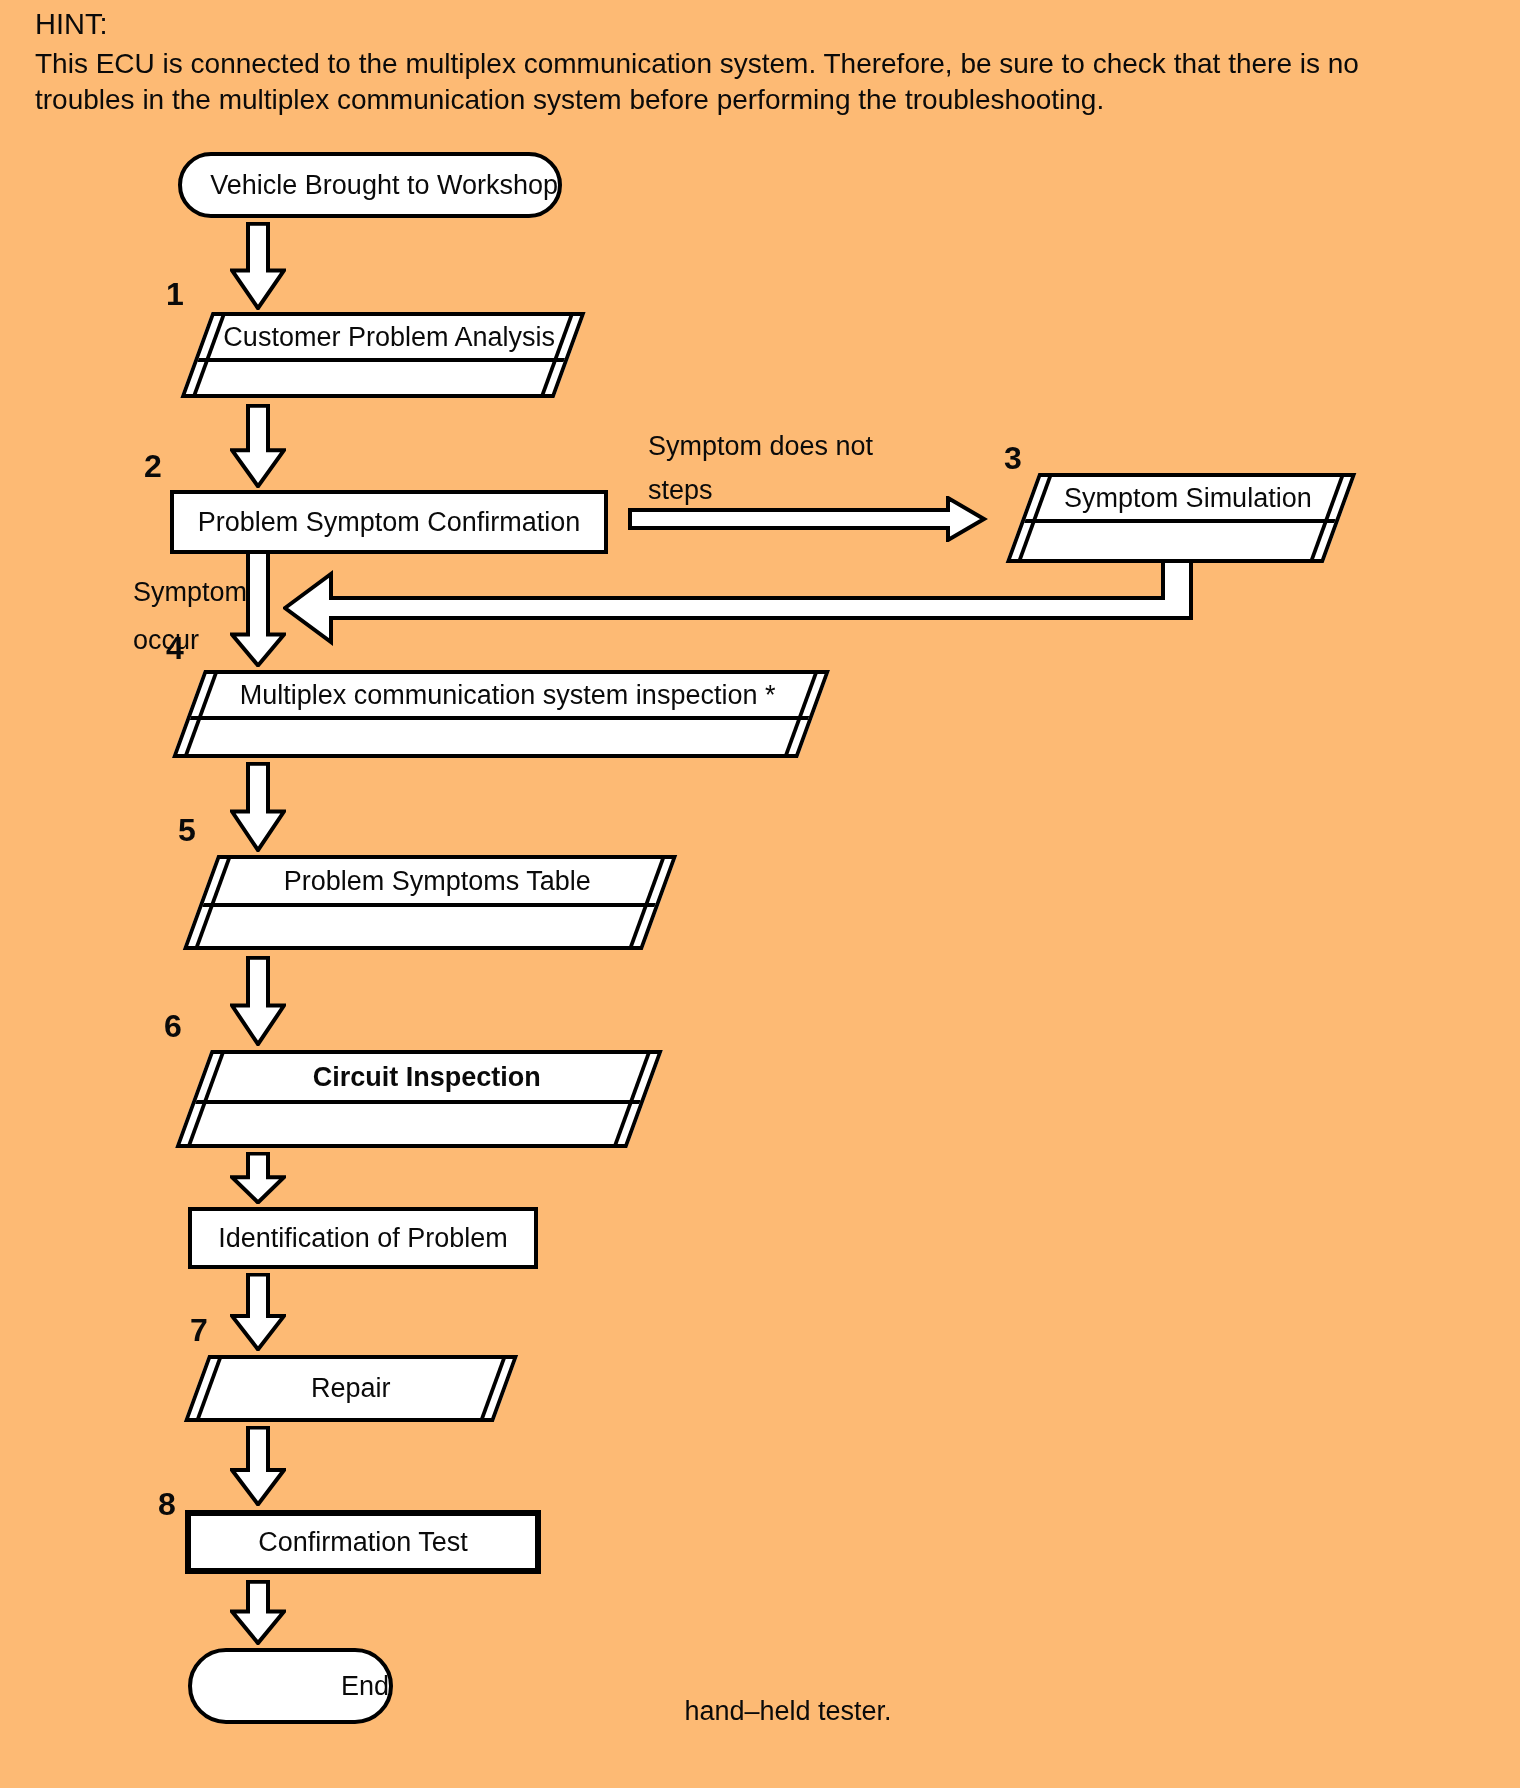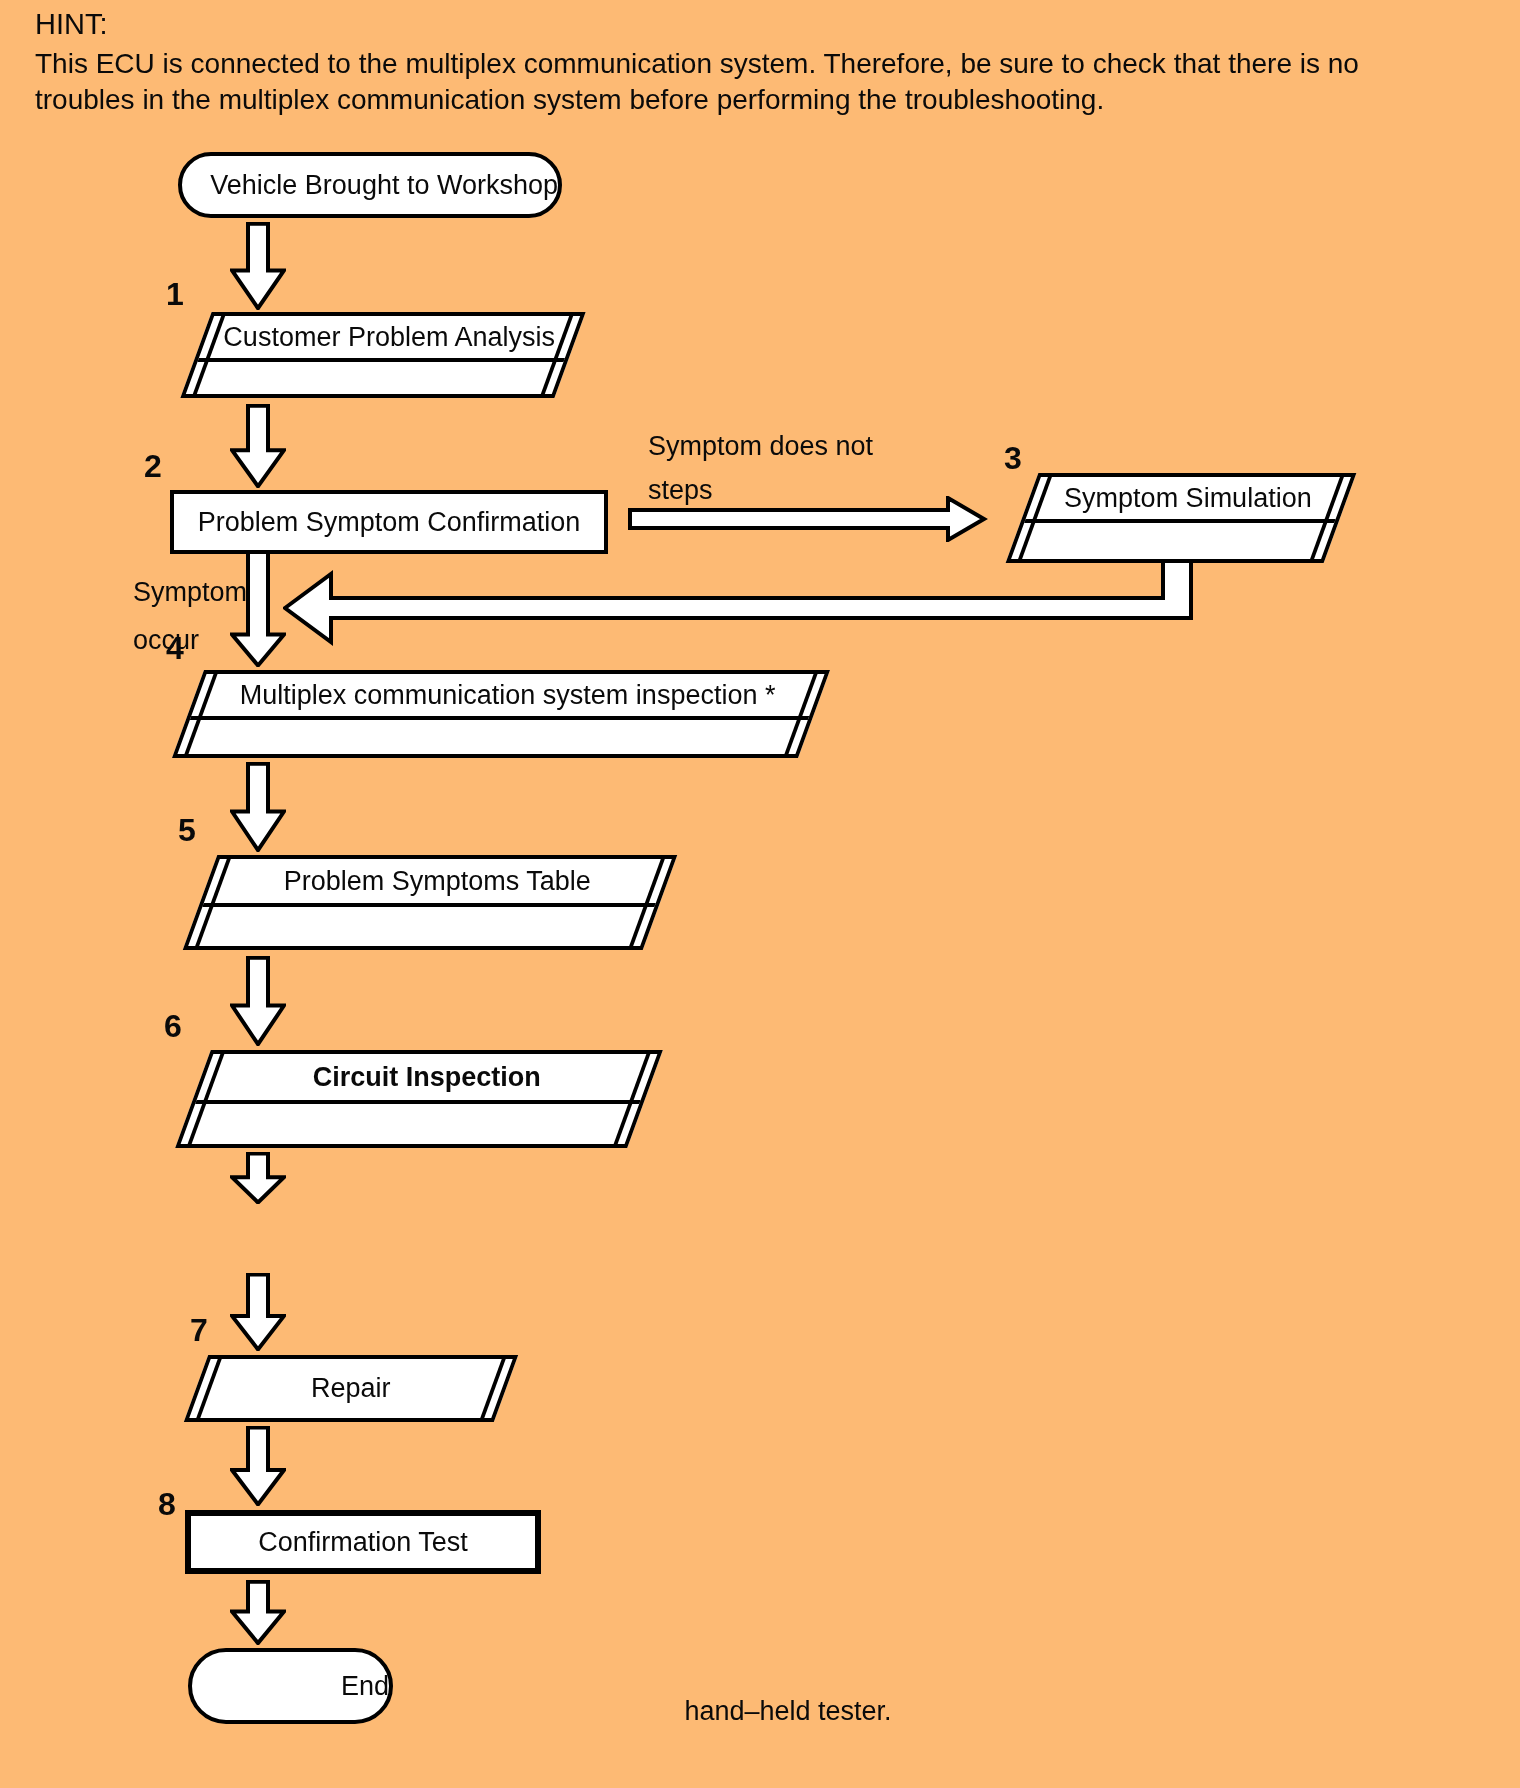--- a/index.html
+++ b/index.html
@@ -150,20 +150,23 @@
   </div>
 
   <div class="abs num" style="left:164px;top:1008px;">6</div>
   <div class="abs para" style="left:193px;top:1050px;width:452px;height:98px;">
     <div class="band title" style="height:50px;">
         <span class="txt bold">Circuit Inspection</span>
       </div>
     <div class="band" style="height:40px;"></div>
   </div>
 
+  <div class="abs rbox" style="left:188px;top:1207px;width:350px;height:62px;">
+    <span>Identification of Problem</span>
+  </div>
 
   <div class="abs num" style="left:190px;top:1312px;">7</div>
   <div class="abs para" style="left:196px;top:1355px;width:310px;height:67px;">
     <div class="band" style="height:59px;">
         <span class="txt">Repair</span>
       </div>
   </div>
 
   <div class="abs num" style="left:158px;top:1486px;">8</div>
   <div class="abs stadium" style="left:188px;top:1648px;width:205px;height:76px;">

